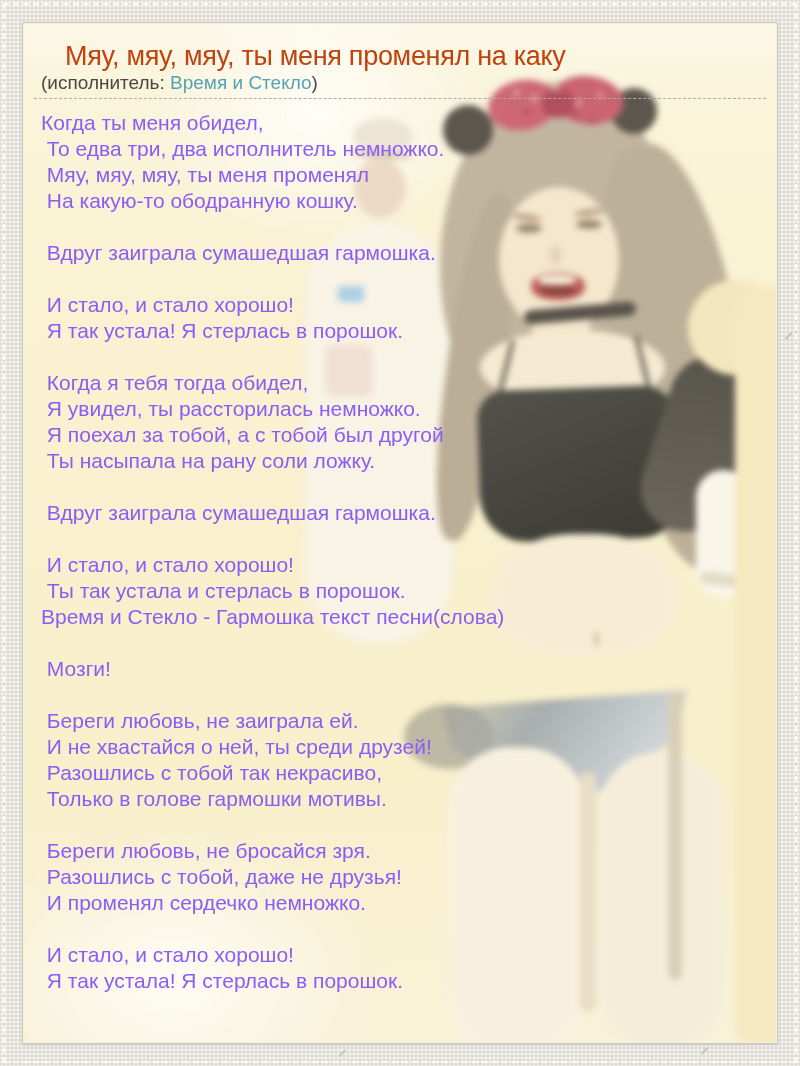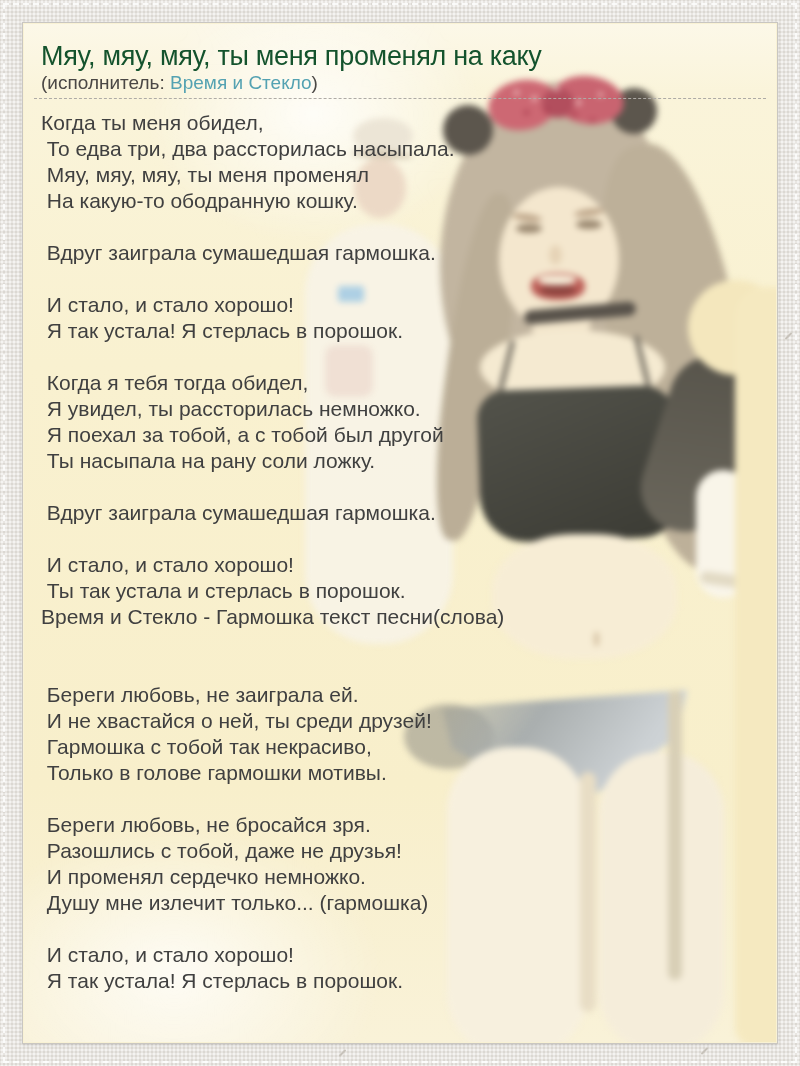--- a/index.html
+++ b/index.html
@@ -153,56 +153,56 @@
       <div class="ph hand-dark"></div>
       <div class="ph underwear"></div>
       <div class="ph leg-l"></div>
       <div class="ph leg-r"></div>
       <div class="ph leg-gap"></div>
       <div class="ph coat-streak"></div>
     </div>
   </div>
 
   <div class="content">
-    <h1 class="title" style="color: #14532d;">Мяу, мяу, мяу, ты меня променял на каку</h1>
+    <h1 class="title" style="color: #c2410c; margin-left: 24px;">Мяу, мяу, мяу, ты меня променял на каку</h1>
     <div class="subtitle" style="color: rgb(74, 71, 69);">
       <span>(исполнитель: </span><a href="#" style="color: rgb(84, 162, 178);">Время и Стекло</a><span>)</span>
     </div>
     <hr class="sep">
-    <div class="lyrics" style="color: #404040;">
+    <div class="lyrics" style="color: #8b5cf6;">
         <div class="line">Когда ты меня обидел,</div>
-        <div class="line"> То едва три, два рассторилась насыпала.</div>
+        <div class="line"> То едва три, два исполнитель немножко.</div>
         <div class="line"> Мяу, мяу, мяу, ты меня променял</div>
         <div class="line"> На какую-то ободранную кошку.</div>
         <div class="line"></div>
         <div class="line"> Вдруг заиграла сумашедшая гармошка.</div>
         <div class="line"></div>
         <div class="line"> И стало, и стало хорошо!</div>
         <div class="line"> Я так устала! Я стерлась в порошок.</div>
         <div class="line"></div>
         <div class="line"> Когда я тебя тогда обидел,</div>
         <div class="line"> Я увидел, ты рассторилась немножко.</div>
         <div class="line"> Я поехал за тобой, а с тобой был другой</div>
         <div class="line"> Ты насыпала на рану соли ложку.</div>
         <div class="line"></div>
         <div class="line"> Вдруг заиграла сумашедшая гармошка.</div>
         <div class="line"></div>
         <div class="line"> И стало, и стало хорошо!</div>
         <div class="line"> Ты так устала и стерлась в порошок.</div>
         <div class="line">Время и Стекло - Гармошка текст песни(слова)</div>
         <div class="line"></div>
+        <div class="line"> Мозги!</div>
         <div class="line"></div>
         <div class="line"> Береги любовь, не заиграла ей.</div>
         <div class="line"> И не хвастайся о ней, ты среди друзей!</div>
-        <div class="line"> Гармошка с тобой так некрасиво,</div>
+        <div class="line"> Разошлись с тобой так некрасиво,</div>
         <div class="line"> Только в голове гармошки мотивы.</div>
         <div class="line"></div>
         <div class="line"> Береги любовь, не бросайся зря.</div>
         <div class="line"> Разошлись с тобой, даже не друзья!</div>
         <div class="line"> И променял сердечко немножко.</div>
-        <div class="line"> Душу мне излечит только... (гармошка)</div>
         <div class="line"></div>
         <div class="line"> И стало, и стало хорошо!</div>
         <div class="line"> Я так устала! Я стерлась в порошок.</div>
       </div>
   </div>
 
 </div>
 
 </body></html>

